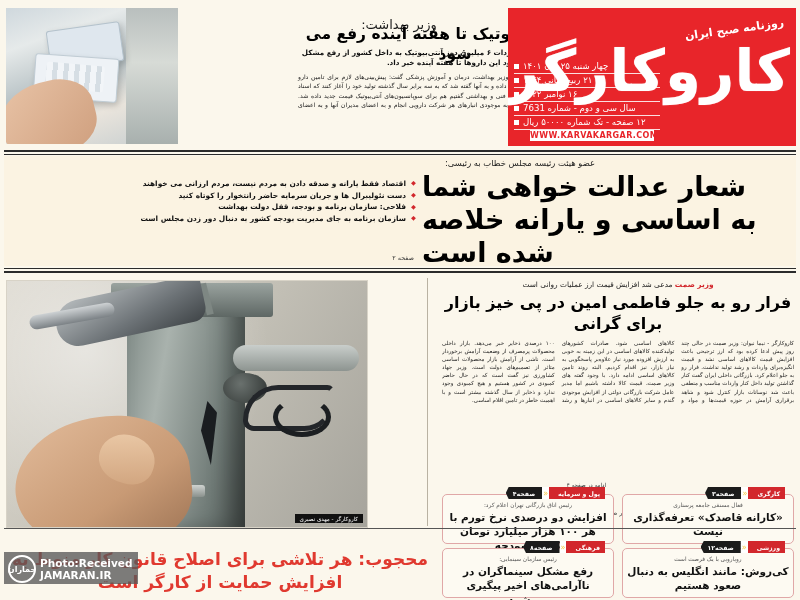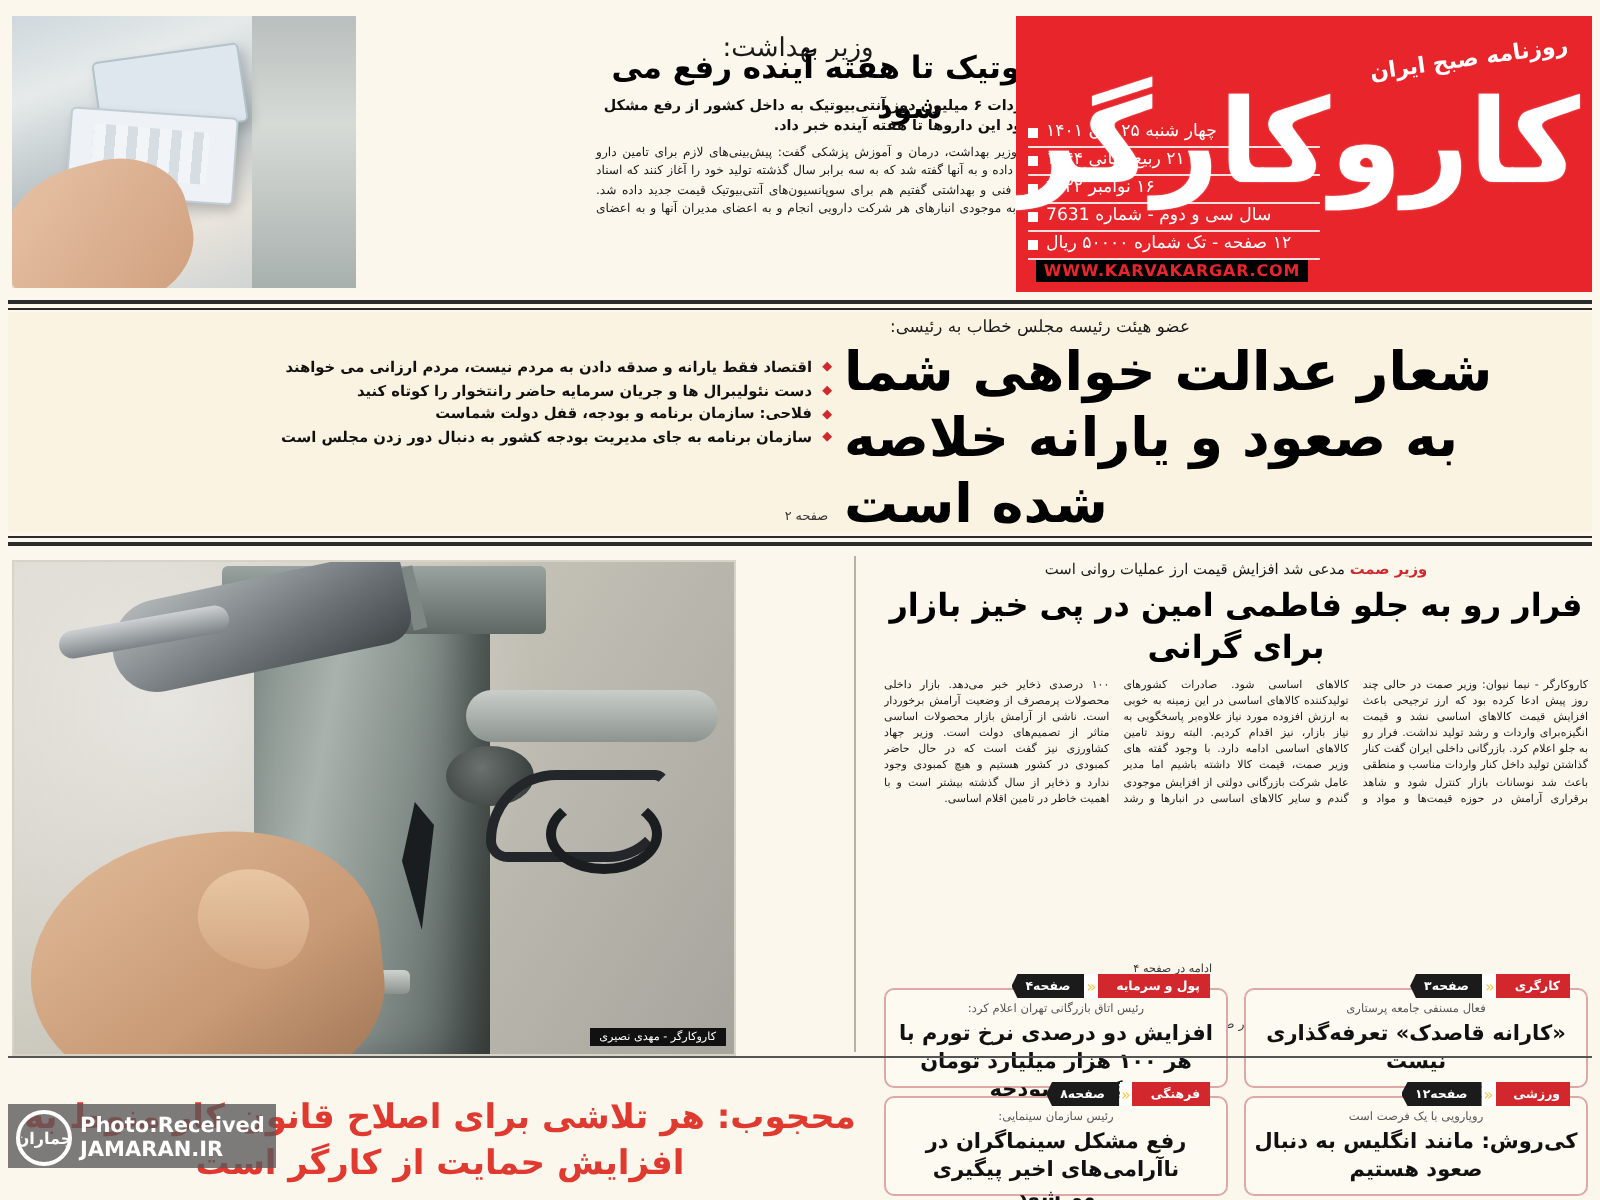--- a/index.html
+++ b/index.html
@@ -69,27 +69,27 @@
   .mh-dates li::after {
     content: "";
     position: absolute;
     left: 0px; top: 3.5px;
     width: 5px; height: 5px;
     background: #ffffff;
   }
   .mh-url {
     position: absolute;
     right: 142px; top: 122px;
-    width: 136px;
+    width: 124px;
     text-align: center;
     font-size: 8px;
     font-weight: bold;
     letter-spacing: .4px;
     color: #e8252a;
-    background: #000000;
+    background: #ffffff;
     padding: 1px 0;
     direction: ltr;
   }
 
   
   .top-photo {
     position: absolute;
     left: 6px; top: 8px;
     width: 172px; height: 136px;
     background:
@@ -577,26 +577,26 @@
     <div class="mh-url">WWW.KARVAKARGAR.COM</div>
   </div>
 
   <div class="rule-top"></div>
   <div class="rule-thin-a"></div>
 
   <div class="banner">
     <div class="banner-kicker">عضو هیئت رئیسه مجلس خطاب به رئیسی:</div>
     <div class="banner-head">
       <div>شعار عدالت خواهی شما</div>
-      <div>به صعود و یارانه خلاصه شده است</div>
+      <div>به اساسی و یارانه خلاصه شده است</div>
     </div>
     <ul class="banner-bullets">
       <li>اقتصاد فقط یارانه و صدقه دادن به مردم نیست، مردم ارزانی می خواهند</li>
       <li>دست نئولیبرال ها و جریان سرمایه حاضر رانتخوار را کوتاه کنید</li>
-      <li>فلاحی: سازمان برنامه و بودجه، قفل دولت شماست</li>
+      <li>فلاحی: سازمان برنامه و بودجه، قفل دولت بهداشت</li>
       <li>سازمان برنامه به جای مدیریت بودجه کشور به دنبال دور زدن مجلس است</li>
     </ul>
     <div class="banner-pageref">صفحه ۲</div>
   </div>
 
   <div class="rule-thin-b"></div>
   <div class="rule-thin-c"></div>
 
   <div class="art2">
     <div class="art2-kicker">

